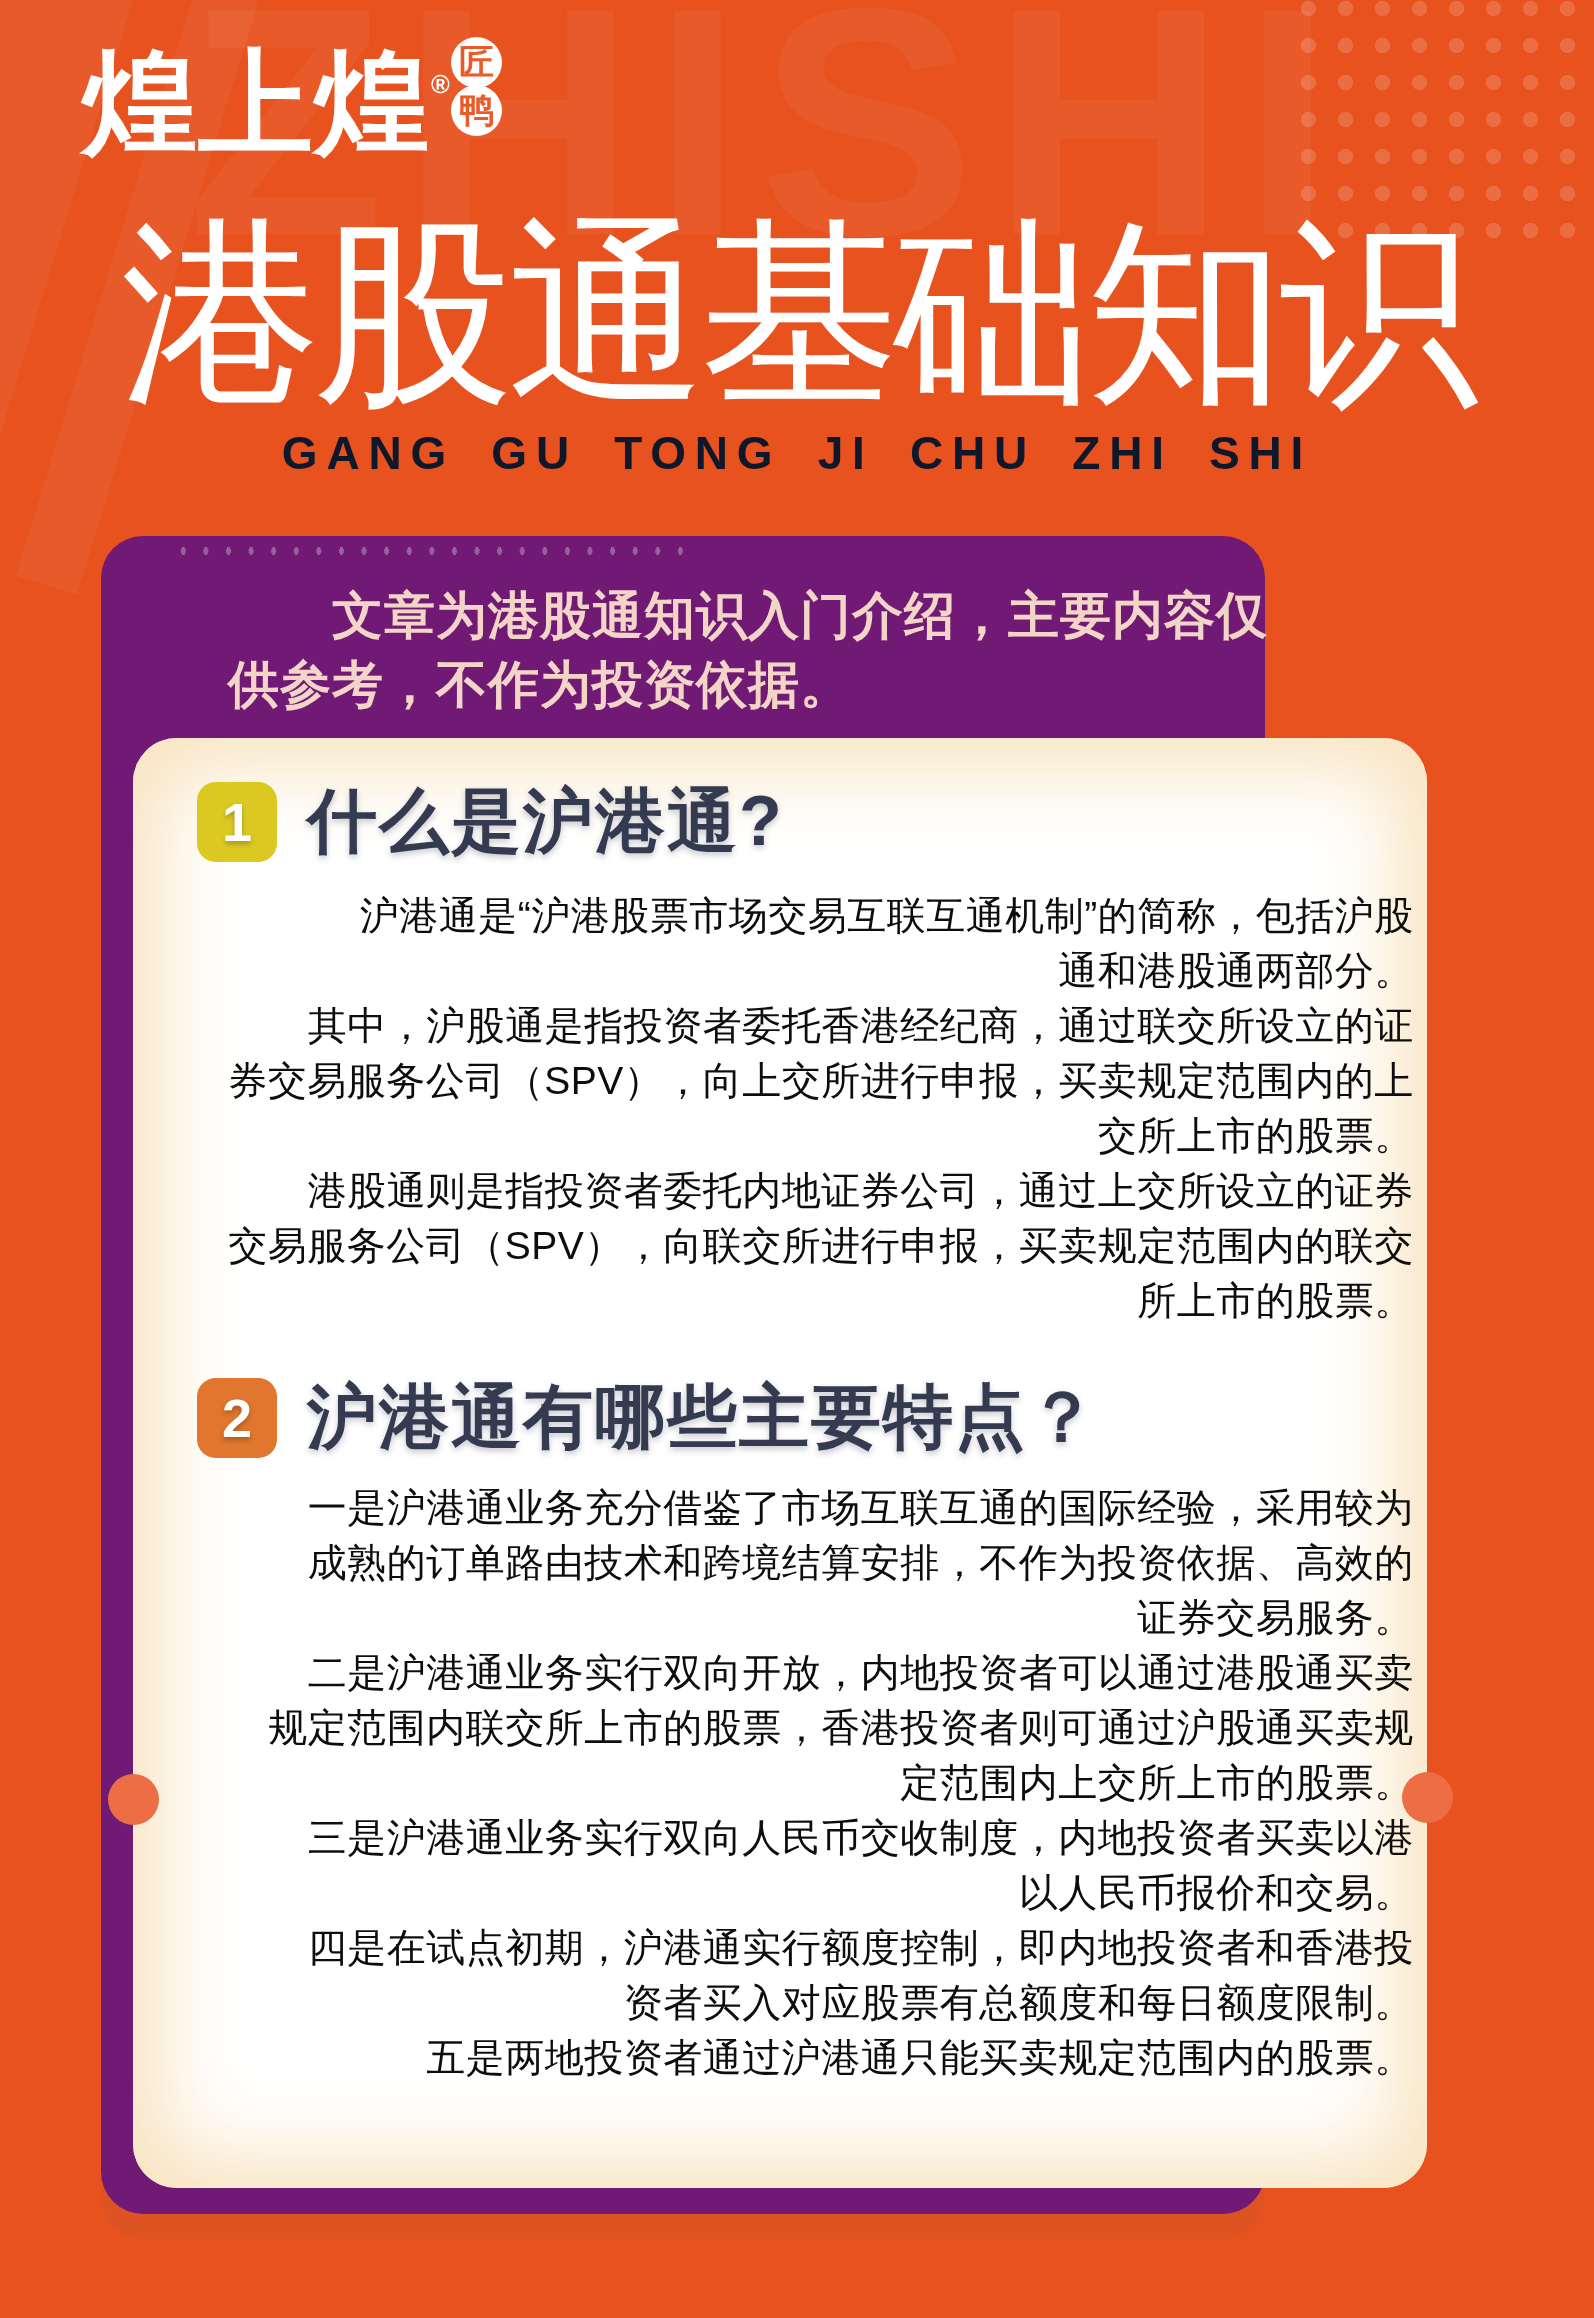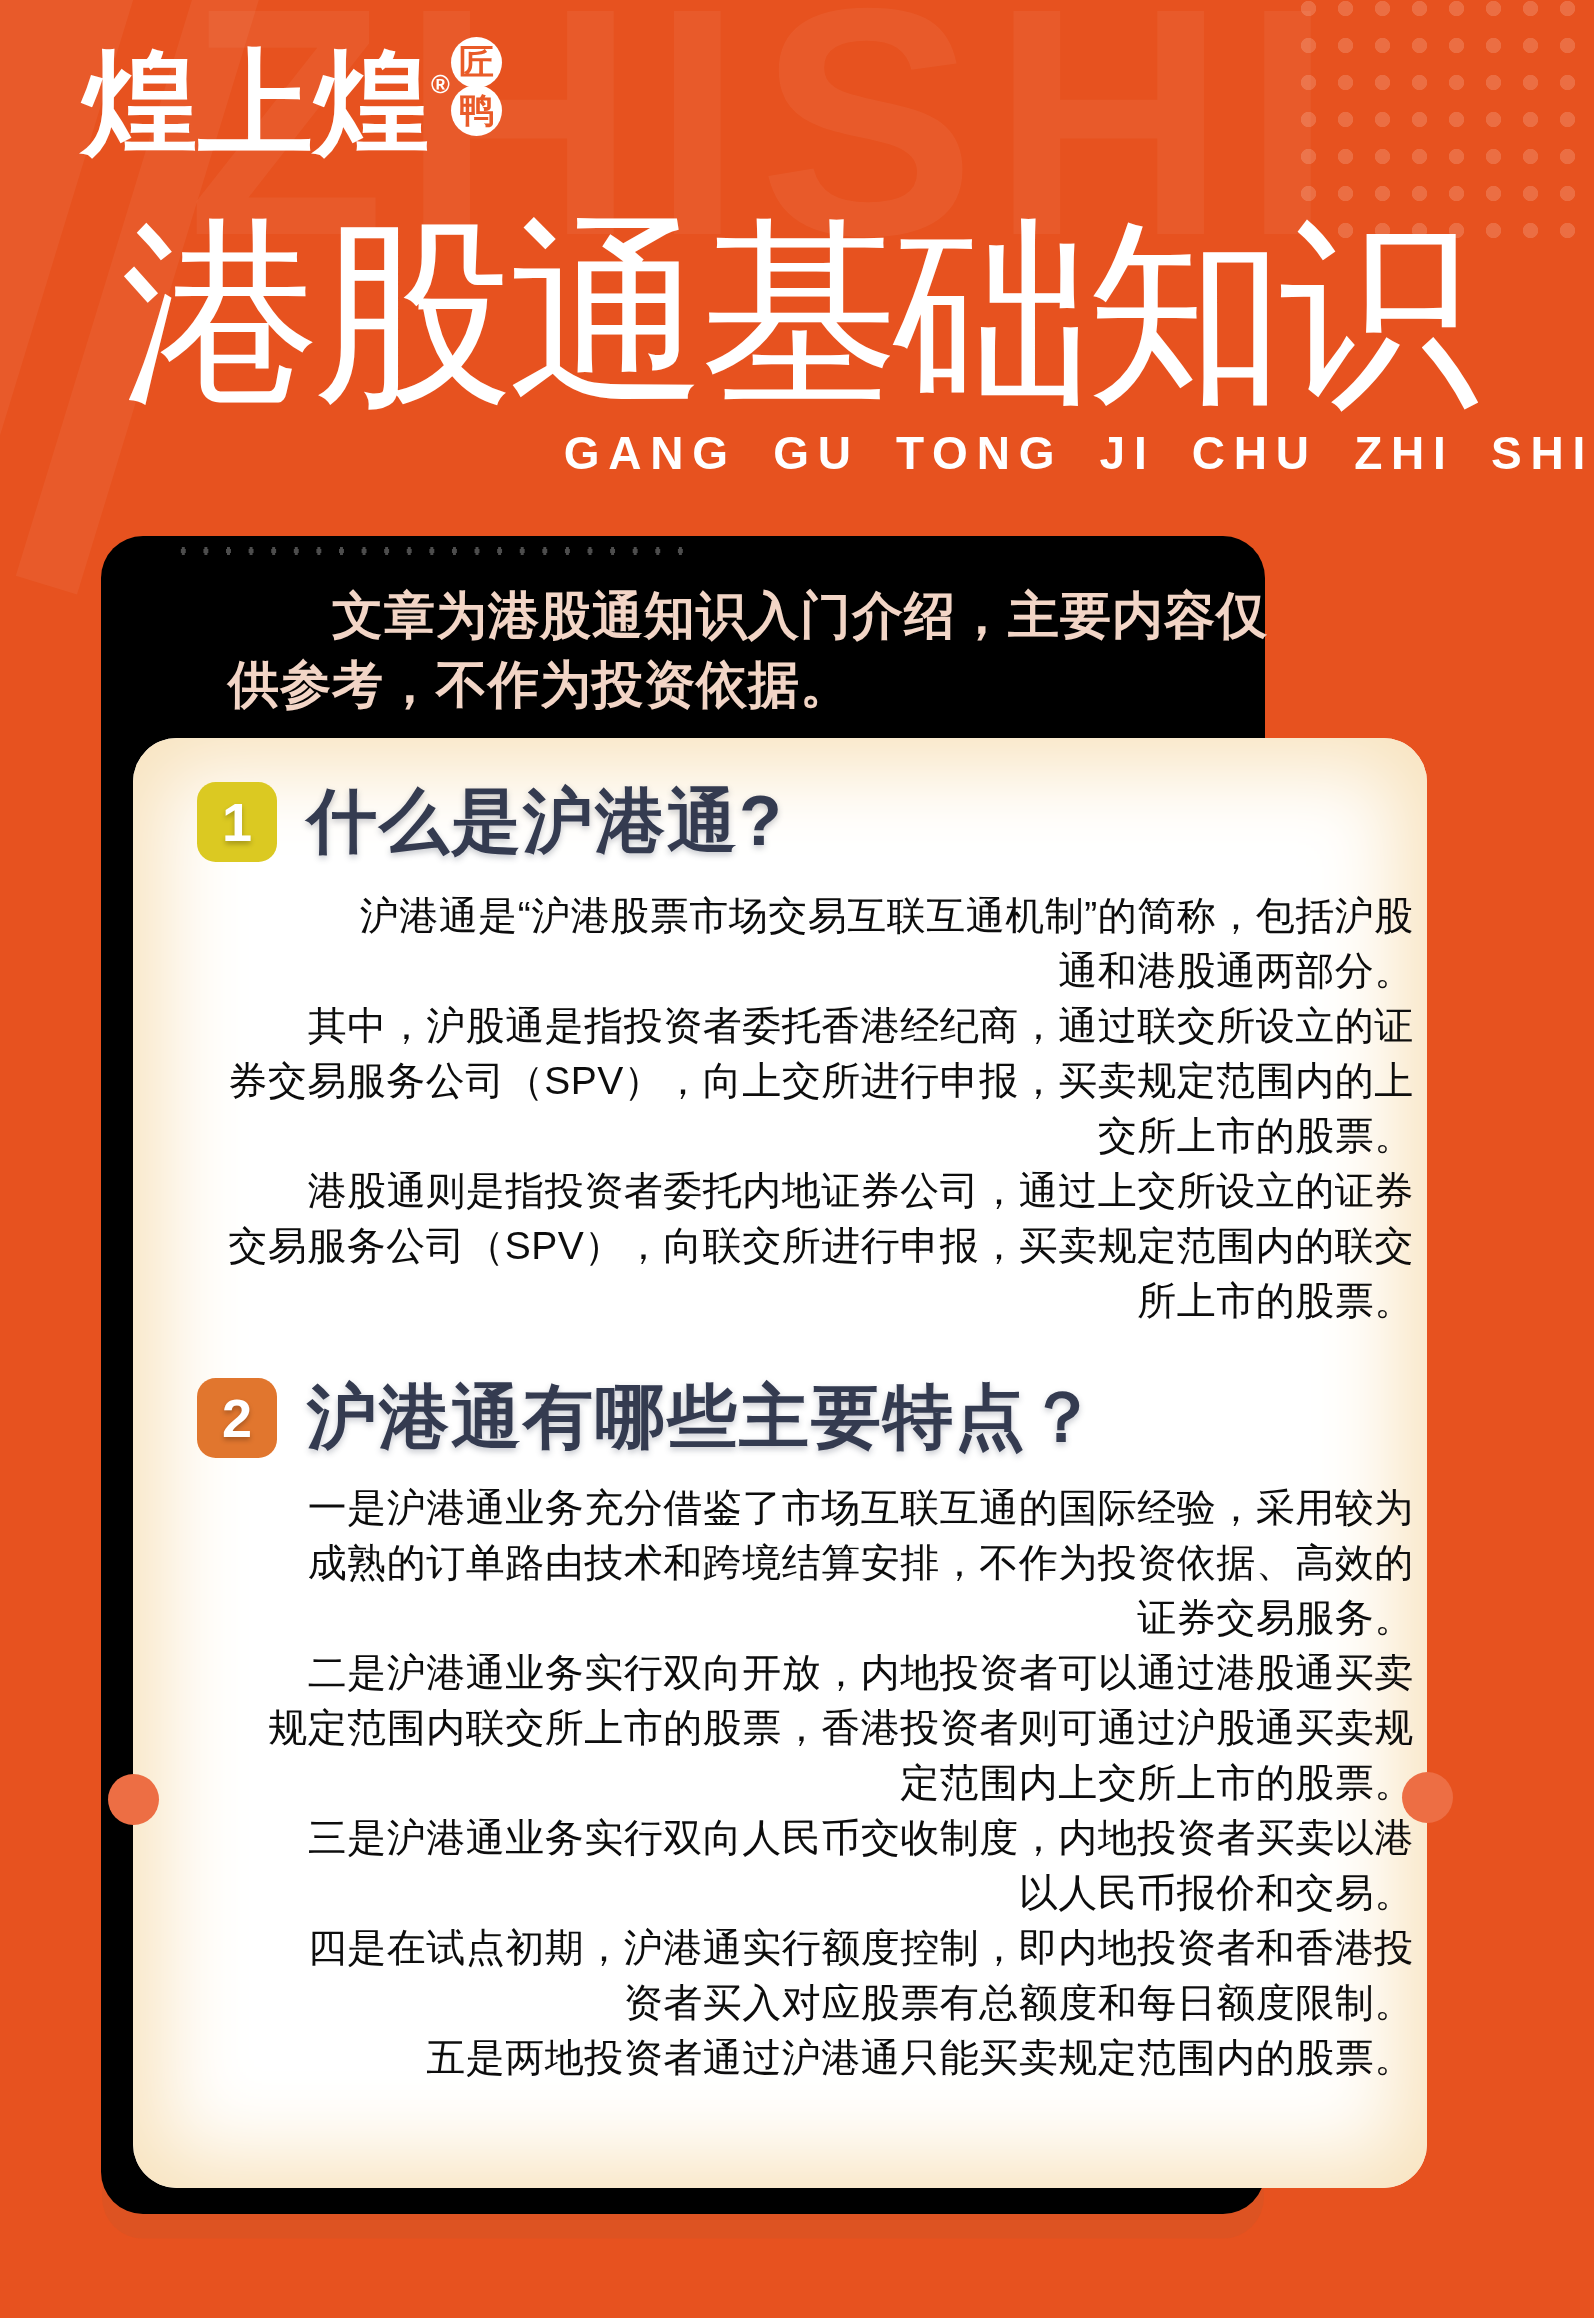--- a/index.html
+++ b/index.html
@@ -20,24 +20,24 @@
   .reg-mark{position:absolute;left:349px;top:25.5px;font-size:25.5px;color:#ffffff;font-weight:700;}
   .seal{position:absolute;left:79px;top:44px;}
   .seal .circle{width:51px;height:51px;border-radius:50%;background:#ffffff;display:flex;
                 align-items:center;justify-content:center;color:#E95B28;font-size:35px;font-weight:700;
                 font-family:"Liberation Serif", serif;}
   .seal .circle + .circle{margin-top:-2.9px;}
   .seal{left:451px;top:37px;}
   
   .main-title{position:absolute;left:0;top:205px;width:100%;text-align:center;font-size:199px;
               font-weight:400;color:#ffffff;letter-spacing:-5.9px;line-height:216px;white-space:nowrap;}
-  .pinyin{position:absolute;left:0;top:426px;width:100%;text-align:right;font-size:46px;font-weight:800;
-          color:#ffffff;letter-spacing:8.8px;word-spacing:14.7px;white-space:nowrap;}
+  .pinyin{position:absolute;left:0;top:426px;width:100%;text-align:center;font-size:46px;font-weight:800;
+          color:#0f172a;letter-spacing:8.8px;word-spacing:14.7px;white-space:nowrap;}
   
-  .panel{position:absolute;left:101px;top:536px;width:1164px;height:1678px;background:#000000;
+  .panel{position:absolute;left:101px;top:536px;width:1164px;height:1678px;background:#701a75;
          border-radius:42px;box-shadow:0 25.5px 0 -1px #DD5322;}
   .panel-dots{position:absolute;left:71px;top:7.9px;width:513px;height:13.7px;
               background-image:radial-gradient(ellipse 3.9px 6.4px, rgba(255,255,255,0.30) 62%, transparent 63%);
               background-size:22.6px 13.7px;background-position:0 0;}
   .disclaimer{position:absolute;left:127px;top:45px;width:1129px;font-size:51px;font-weight:700;
               color:#F2D5C6;line-height:69px;letter-spacing:1px;}
   
   .card{position:absolute;left:32px;top:202px;width:1294px;height:1450px;background:#ffffff;
         border-radius:44px;box-shadow:inset 0 0 83px 29.4px #F8E3BE;
         padding:0 13.3px 0 64px;box-sizing:border-box;}

